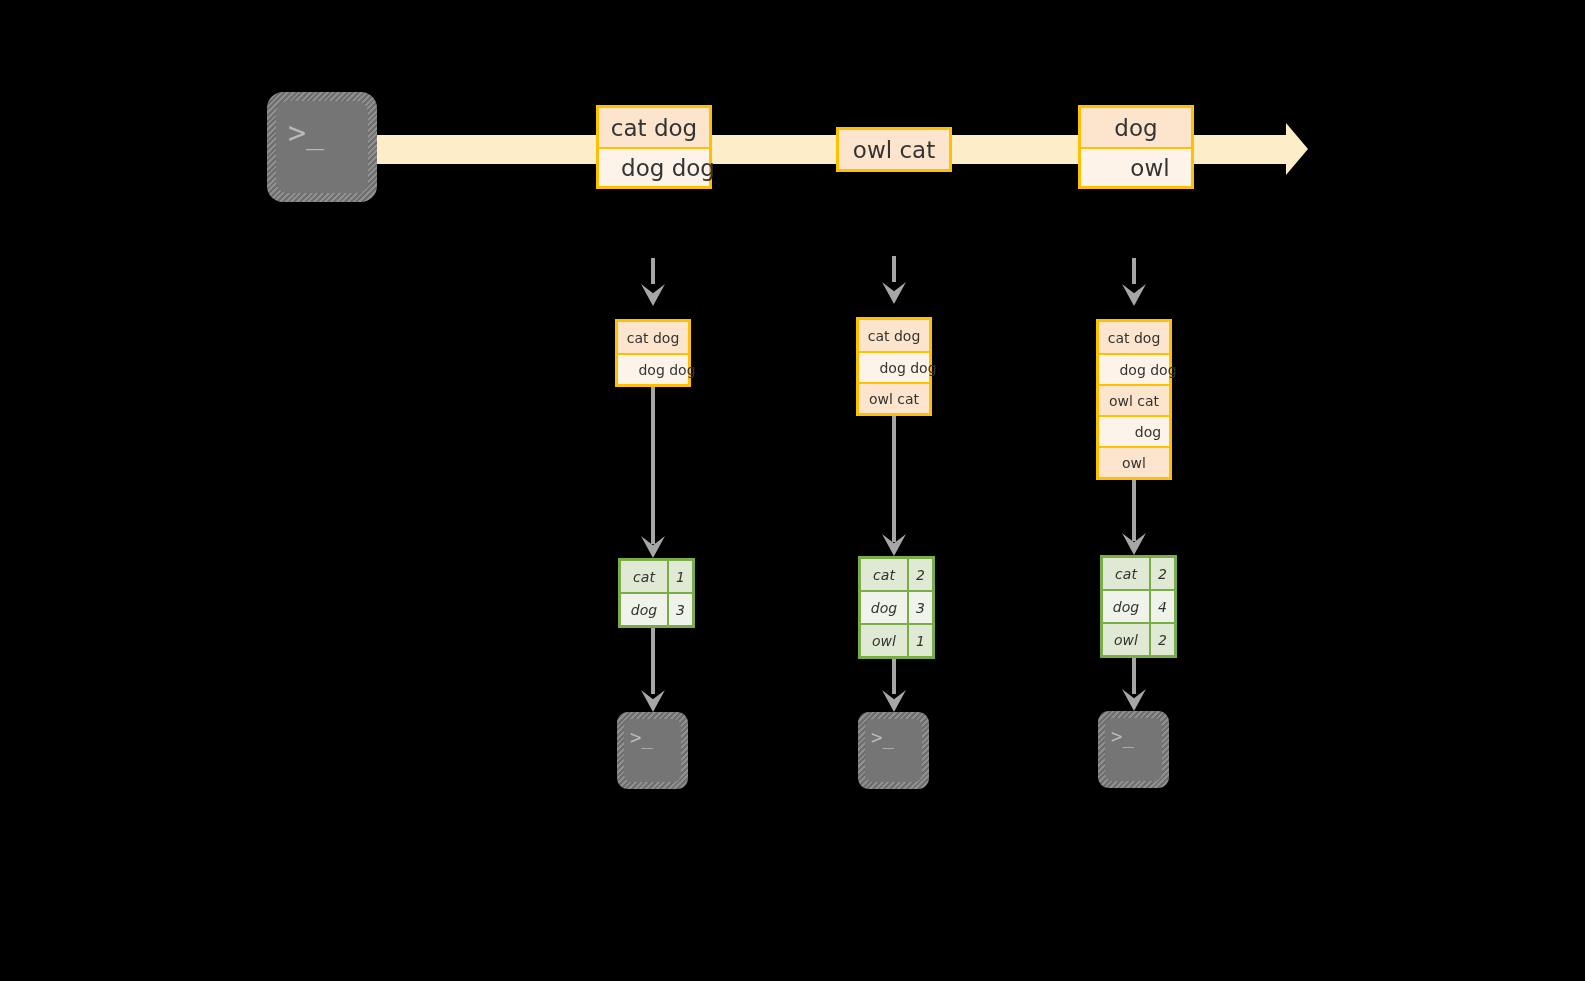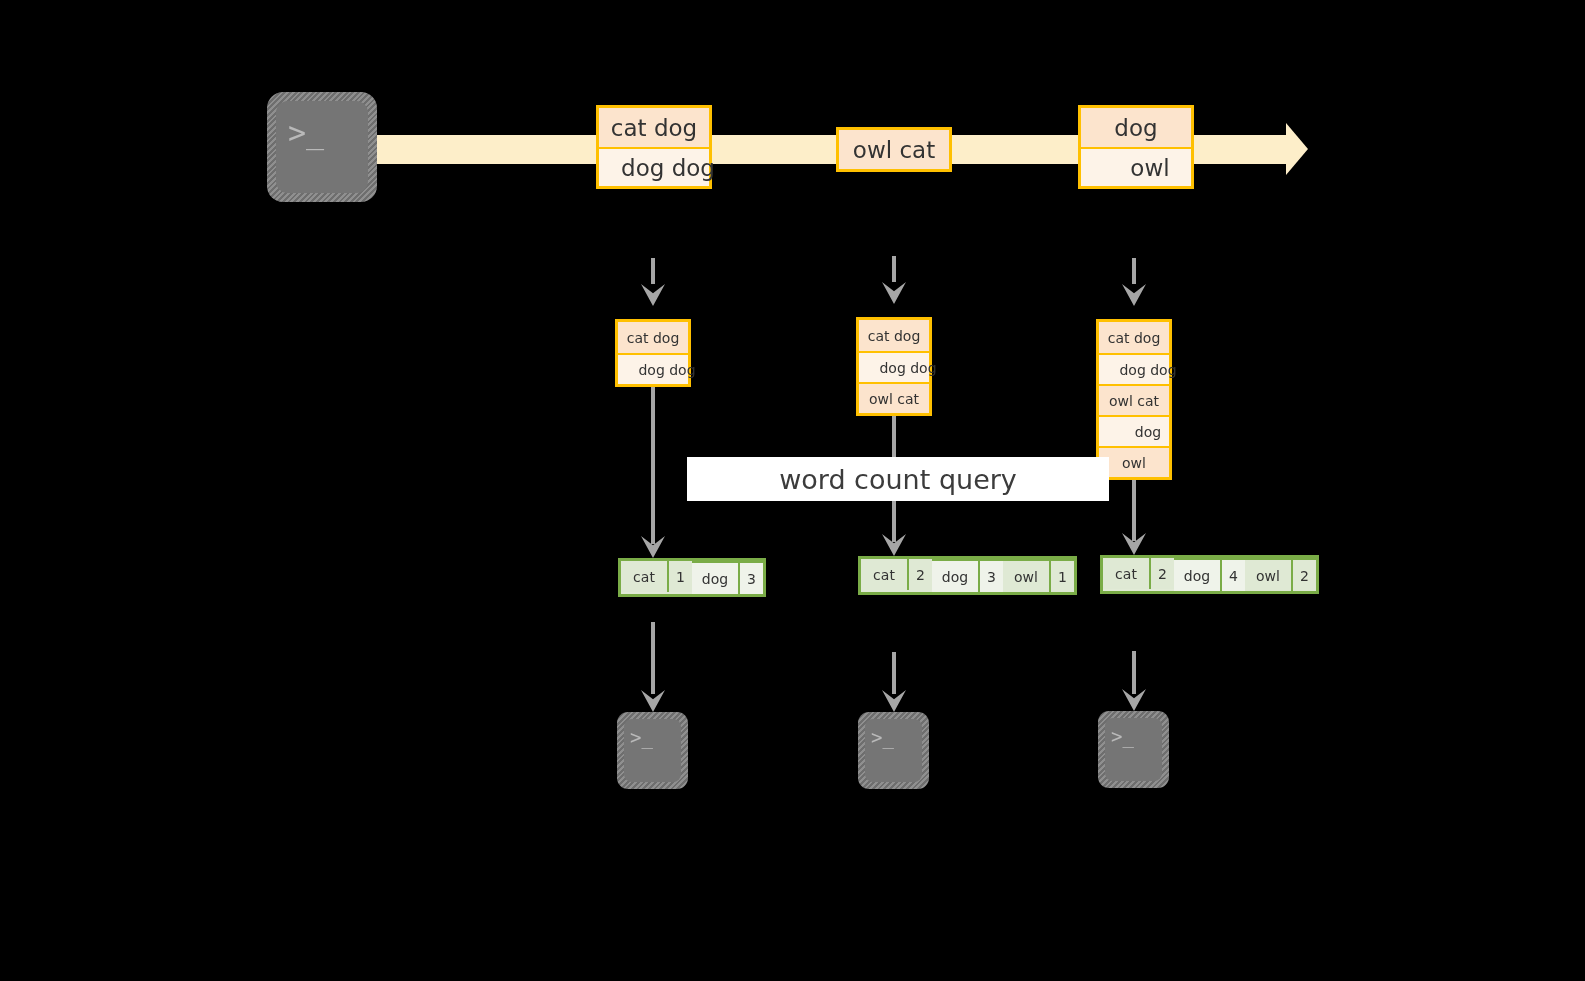--- a/index.html
+++ b/index.html
@@ -111,22 +111,23 @@
   .rec.col-2 { left: 856px; top: 317px; }
   .rec.col-3 { left: 1096px; top: 319px; }
 
   
   .tbl {
     position: absolute;
     box-sizing: border-box;
     border: 3px solid #7aac47;
     background: #e2ebd7;
     display: flex;
-    flex-direction: row;
+    flex-direction: column;
     z-index: 5;
+    font-style: italic;
   }
   .tbl .trow {
     display: flex;
     height: 31px;
   }
   .tbl .trow + .trow { border-top: 2px solid #7aac47; }
   .tbl .trow.odd  .cell { background: #dfe9d4; }
   .tbl .trow.even .cell { background: #eff3ea; }
   .tbl .cell {
     box-sizing: border-box;
@@ -239,23 +240,20 @@
 
   <div class="vline" style="left:651px; top:382px; height:162px;"></div>
   <div class="vhead" style="left:641px; top:536px;"></div>
 
   <div class="vline" style="left:892px; top:411px; height:131px;"></div>
   <div class="vhead" style="left:882px; top:534px;"></div>
 
   <div class="vline" style="left:1132px; top:473px; height:68px;"></div>
   <div class="vhead" style="left:1122px; top:533px;"></div>
 
-  <div class="query-label">
-    <span>word count query</span>
-  </div>
 
   <div class="tbl tbl-1">
     <div class="trow odd">
       <div class="cell word">cat</div>
       <div class="cell count">1</div>
     </div>
     <div class="trow even">
       <div class="cell word">dog</div>
       <div class="cell count">3</div>
     </div>

